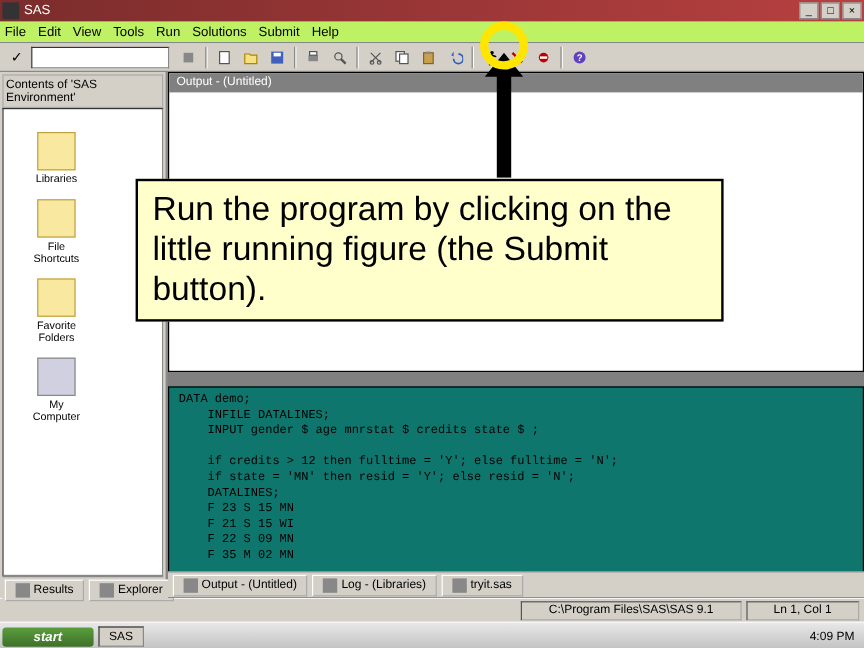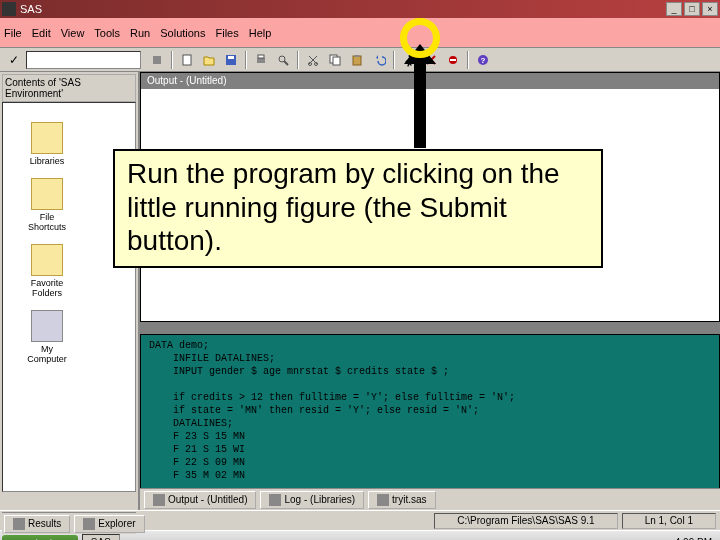--- a/index.html
+++ b/index.html
@@ -1,21 +1,21 @@
 <!DOCTYPE html>
 <html><head>
 <meta charset="utf-8">
 <style>
 * { box-sizing: border-box; margin: 0; padding: 0; }
 body { font-family: Tahoma, Arial, sans-serif; font-size: 11px; background: #d4d0c8; width: 720px; height: 540px; overflow: hidden; position: relative; }
 .titlebar { background: linear-gradient(to right, #7b2c2c, #b84040); height: 18px; display: flex; align-items: center; padding: 0 2px; color: #fff; font-size: 11px; }
 .titlebar .icon { width: 14px; height: 14px; background: #333; margin-right: 4px; }
 .titlebar .spacer { flex: 1; }
 .winbtn { width: 16px; height: 14px; background: #d4d0c8; border: 1px solid #888; margin-left: 2px; font-size: 9px; text-align: center; line-height: 12px; color: #000; }
-.menubar { background: #fca5a5; height: 30px; display: flex; align-items: center; padding-left: 4px; font-size: 11px; gap: 10px; border-bottom: 1px solid #888; }
+.menubar { background: #bef264; height: 18px; display: flex; align-items: center; padding-left: 4px; font-size: 11px; gap: 10px; border-bottom: 1px solid #888; }
 .menubar span { cursor: default; }
 .toolbar { background: #d4d0c8; height: 24px; display: flex; align-items: center; padding: 0 4px; border-bottom: 1px solid #888; gap: 2px; }
 .tbtn { width: 20px; height: 20px; border: 1px solid #d4d0c8; display: flex; align-items: center; justify-content: center; font-size: 12px; }
 .tsep { width: 2px; height: 18px; border-left: 1px solid #888; border-right: 1px solid #fff; margin: 0 2px; }
 .cmdbox { width: 115px; height: 18px; background: #fff; border: 1px inset #888; margin-right: 4px; }
 .main { display: flex; height: 438px; }
 .explorer { width: 140px; background: #d4d0c8; border-right: 2px solid #888; padding: 2px; }
 .explorer-hdr { font-size: 10px; padding: 2px; background: #d4d0c8; border: 1px solid #aaa; }
 .explorer-body { background: #fff; height: 390px; border: 1px inset #888; padding: 19px; display: flex; flex-wrap: wrap; gap: 12px; align-content: flex-start; }
 .exp-item { width: 50px; text-align: center; font-size: 9px; cursor: default; }
@@ -53,21 +53,21 @@
   <div class="winbtn">×</div>
 </div>
 
 <div class="menubar">
   <span>File</span>
   <span>Edit</span>
   <span>View</span>
   <span>Tools</span>
   <span>Run</span>
   <span>Solutions</span>
-  <span>Files</span>
+  <span>Submit</span>
   <span>Help</span>
 </div>
 
 <div class="toolbar">
   <div class="tbtn">
       <span>✓</span>
     </div>
   <input class="cmdbox" style="">
   <div class="tbtn">
       <svg class="ico">
@@ -159,21 +159,21 @@
 
 <div class="main">
   <div class="explorer">
     <div class="explorer-hdr">Contents of 'SAS Environment'</div>
     <div class="explorer-body">
       <div class="exp-item"><div class="exp-icon"></div><span>Libraries</span></div>
       <div class="exp-item"><div class="exp-icon"></div><span>File Shortcuts</span></div>
       <div class="exp-item"><div class="exp-icon"></div><span>Favorite Folders</span></div>
       <div class="exp-item"><div class="exp-icon computer"></div><span>My Computer</span></div>
     </div>
-    <div class="tabbar" style="padding:0 2px;margin-top:20px;">
+    <div class="tabbar" style="padding:0 2px;">
       <div class="tab">
           <div class="ticon"></div>
           <span>Results</span>
         </div>
       <div class="tab">
           <div class="ticon"></div>
           <span>Explorer</span>
         </div>
     </div>
   </div>

